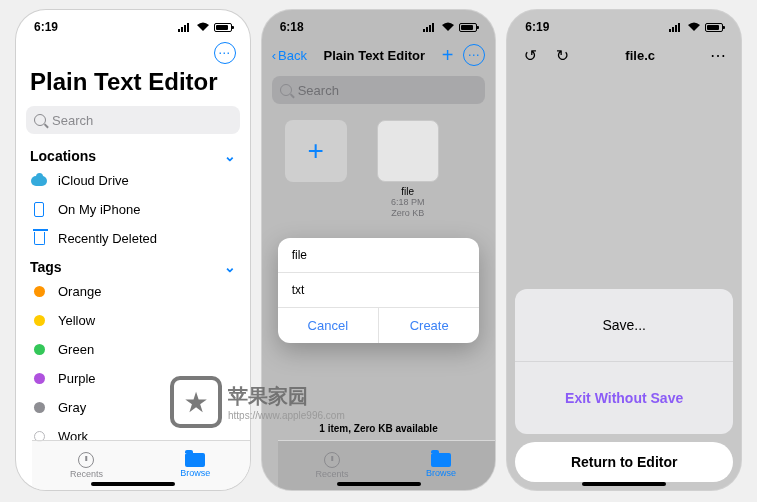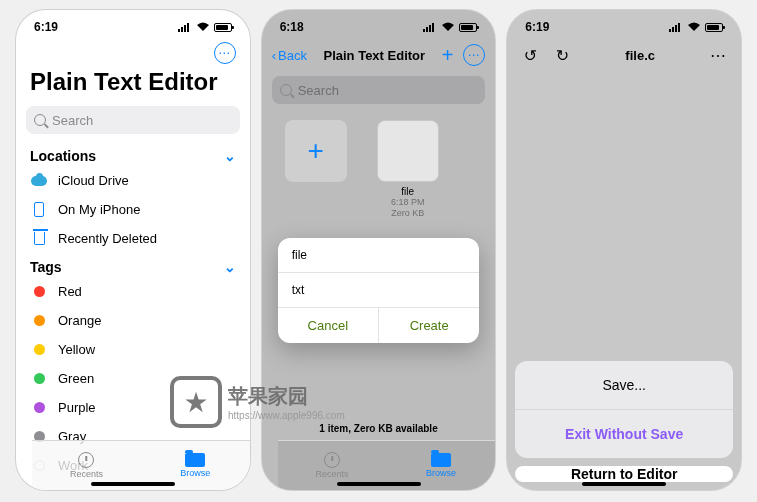--- a/index.html
+++ b/index.html
@@ -55,34 +55,34 @@
   .nav2 .r2 { display:flex; gap:10px; align-items:center; color:#0a84ff;}
   .plus { font-size:20px; font-weight:300; color:#0a84ff;}
   .grid2 { display:flex; gap:16px; padding:8px 16px; }
   .gitem { width:76px; text-align:center; font-size:10px; color:#000;}
   .gitem .box { width:62px;height:62px;margin:0 auto 4px;border-radius:8px;background:#d4d4d4;display:flex;align-items:center;justify-content:center;}
   .gitem .sub { color:#6f6f73; font-size:9px; line-height:1.2;}
   .bigplus { font-size:28px; color:#0a84ff; font-weight:200;}
   .modal { position:absolute; left:16px; right:16px; top:228px; background:#fff; border-radius:12px; box-shadow:0 8px 24px rgba(0,0,0,.25);}
   .modal .inp { padding:10px 14px; border-bottom:1px solid #e2e2e2; font-size:12px;}
   .modal .btns { display:flex; }
-  .modal .btn { flex:1; text-align:center; padding:10px 0; color:#4d7c0f; font-size:13px;}
+  .modal .btn { flex:1; text-align:center; padding:10px 0; color:#3b82f6; font-size:13px;}
   .modal .btn:first-child{border-right:1px solid #e2e2e2;}
   .footline { position:absolute; bottom:56px; left:0; right:0; text-align:center; font-size:10px; font-weight:600;}
 
   
   .nav3 { height:34px; display:flex; align-items:center; justify-content:space-between; padding:0 12px;}
   .nav3 .nbtn { width:22px; text-align:center; font-size:16px;}
   .nav3 .t3 { font-size:13px; font-weight:600;}
   .sheet { position:absolute; left:8px; right:8px; bottom:8px;}
   .sheet .grp { background:#eaeaec; border-radius:12px; overflow:hidden; margin-bottom:8px;}
-  .sheet .it { padding:16px 0; text-align:center; font-size:14px; border-bottom:1px solid #d6d6d8;}
+  .sheet .it { padding:28px 0; text-align:center; font-size:14px; border-bottom:1px solid #d6d6d8;}
   .sheet .it:last-child{border-bottom:none;}
   .sheet .danger { color:#8b5cf6;font-weight:bold;}
-  .sheet .cancel { background:#fff; border-radius:20px; padding:0 0; text-align:center; font-weight:600; font-size:14px;}
+  .sheet .cancel { background:#fff; border-radius:20px; padding:12px 0; text-align:center; font-weight:600; font-size:14px;}
 
   
   .wm { position:absolute; left:170px; top:376px; display:flex; align-items:center; gap:6px; color:#6c6c6c; opacity:.9;}
   .wm .star { width:52px;height:52px;border:4px solid #6c6c6c;border-radius:10px;display:flex;align-items:center;justify-content:center;font-size:28px;}
   .wm .txt { font-size:20px; font-weight:700;}
   .wm .sub { font-size:10px; color:#969696; display:block; font-weight:400;}
 </style>
 </head>
 <body>
 
@@ -135,26 +135,20 @@
         </span>
       <span>Recently Deleted</span>
     </div>
 
     <div class="sect">
       <span>Tags</span>
       <span class="chev">⌄</span>
     </div>
     <div class="row">
         <span class="ic">
-          <span class="dot" style="background:#ff3b30"></span>
-        </span>
-        <span>Red</span>
-      </div>
-    <div class="row">
-        <span class="ic">
           <span class="dot" style="background:#ff9500"></span>
         </span>
         <span>Orange</span>
       </div>
     <div class="row">
         <span class="ic">
           <span class="dot" style="background:#ffcc00"></span>
         </span>
         <span>Yellow</span>
       </div>

